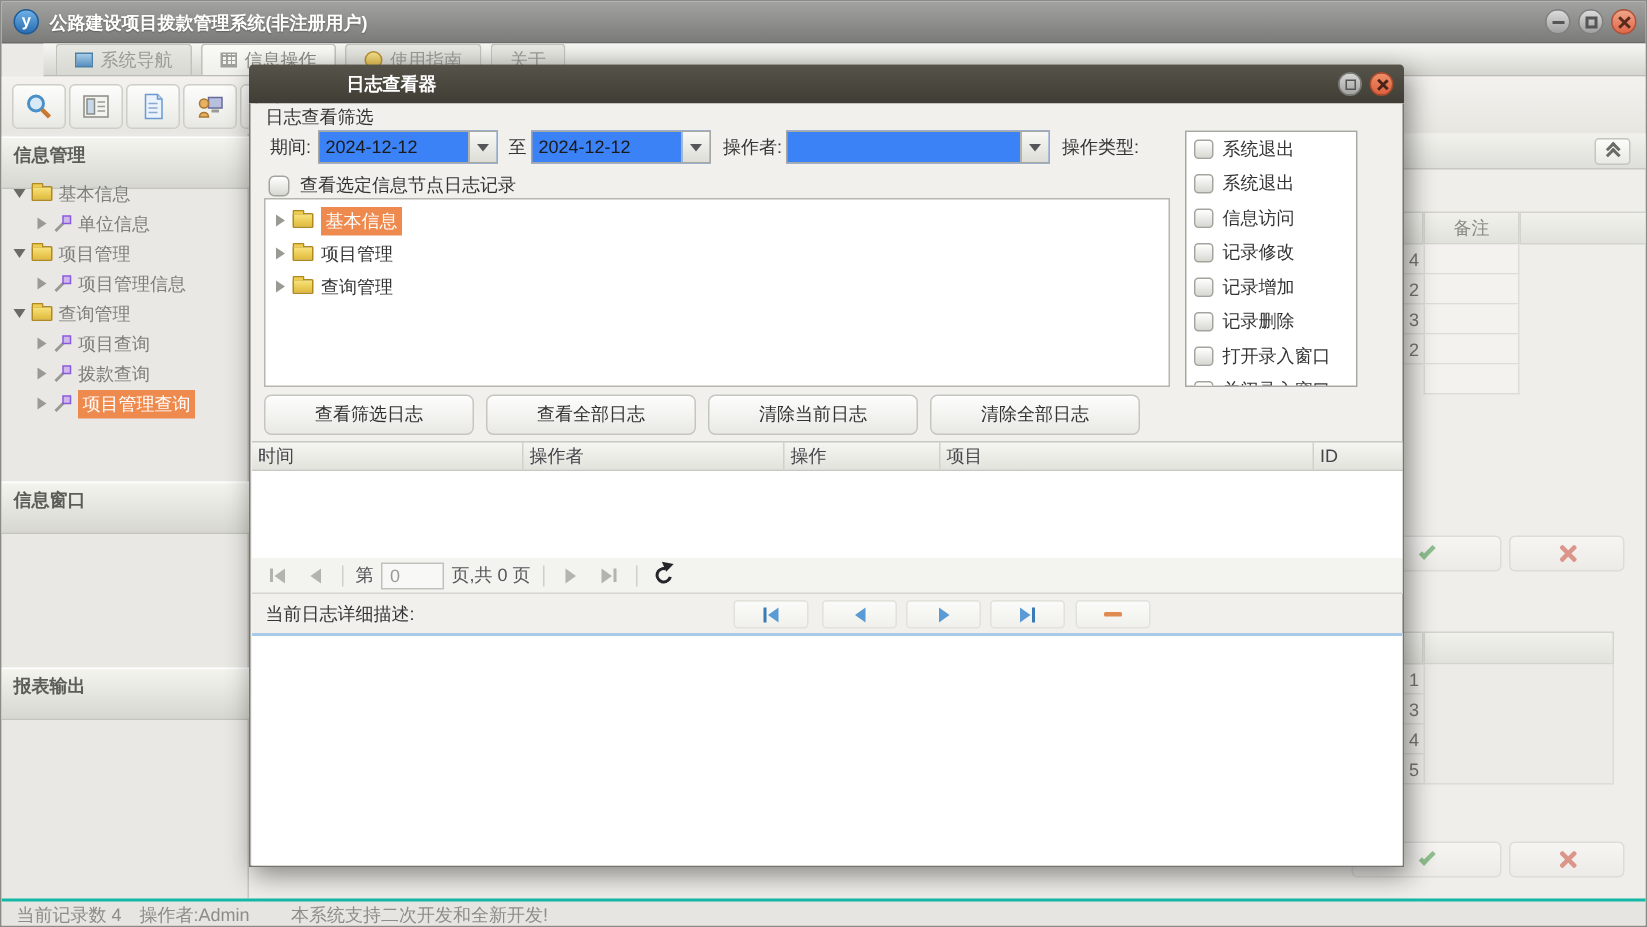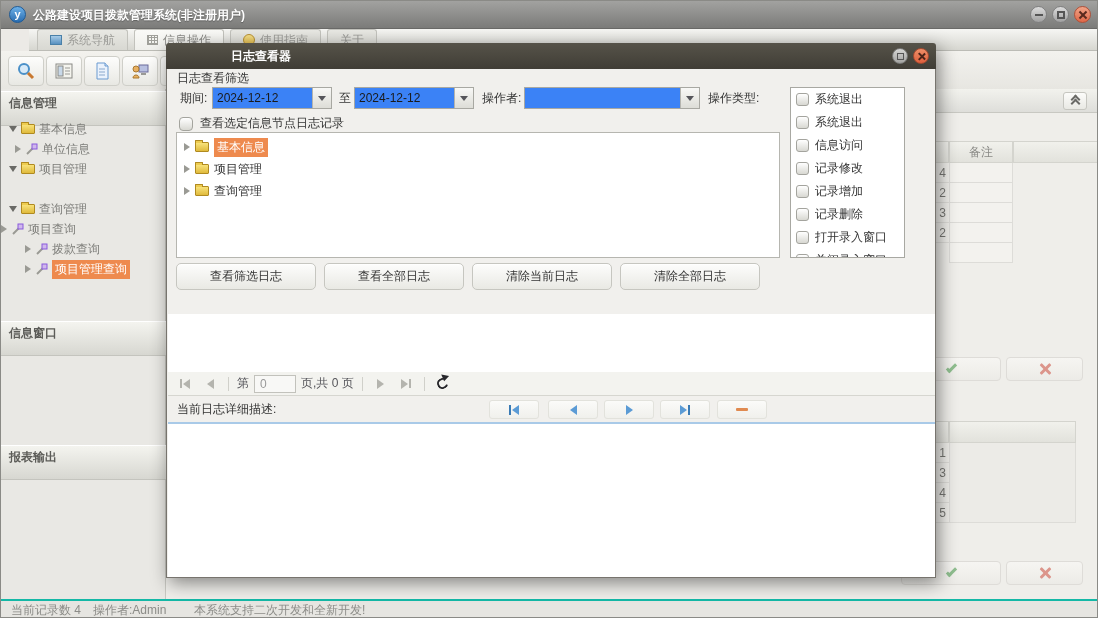--- a/index.html
+++ b/index.html
@@ -185,39 +185,47 @@
   </div>
 
   <div class="sidebar">
     <div class="panel-hd" style="top:2px">信息管理</div>
 
     <div class="trow" style="top:30px; padding-left:8px">
       <span class="tri-d"></span>
       <span class="folder"></span>
       <span class="tlabel">基本信息</span>
     </div>
-    <div class="trow" style="top:50px; padding-left:14px">
+    <div class="trow" style="top:50px; padding-left:24px">
       <span class="tri-r"></span>
       <svg width="13" height="13" viewBox="0 0 13 13">
           <line x1="2" y1="11" x2="8" y2="5" stroke="#9a9a94" stroke-width="2"></line>
           <rect x="7" y="1" width="5" height="5" fill="#d0b8ec" stroke="#8a5adc"></rect>
         </svg>
       <span class="tlabel">单位信息</span>
     </div>
     <div class="trow" style="top:70px; padding-left:8px">
       <span class="tri-d"></span>
       <span class="folder"></span>
       <span class="tlabel">项目管理</span>
     </div>
+    <div class="trow" style="top:90px; padding-left:24px">
+      <span class="tri-r"></span>
+      <svg width="13" height="13" viewBox="0 0 13 13">
+          <line x1="2" y1="11" x2="8" y2="5" stroke="#9a9a94" stroke-width="2"></line>
+          <rect x="7" y="1" width="5" height="5" fill="#d0b8ec" stroke="#8a5adc"></rect>
+        </svg>
+      <span class="tlabel">项目管理信息</span>
+    </div>
     <div class="trow" style="top:110px; padding-left:8px">
       <span class="tri-d"></span>
       <span class="folder"></span>
       <span class="tlabel">查询管理</span>
     </div>
-    <div class="trow" style="top:130px; ">
+    <div class="trow" style="top:130px; padding-left:24px">
       <span class="tri-r"></span>
       <svg width="13" height="13" viewBox="0 0 13 13">
           <line x1="2" y1="11" x2="8" y2="5" stroke="#9a9a94" stroke-width="2"></line>
           <rect x="7" y="1" width="5" height="5" fill="#d0b8ec" stroke="#8a5adc"></rect>
         </svg>
       <span class="tlabel">项目查询</span>
     </div>
     <div class="trow" style="top:170px; padding-left:24px">
       <span class="tri-r"></span>
       <svg width="13" height="13" viewBox="0 0 13 13">
@@ -379,20 +387,27 @@
           <span class="folder"></span>
           <span class="tlabel">查询管理</span>
         </div>
       </div>
 
       <div class="abtn" style="left:9px">查看筛选日志</div>
       <div class="abtn" style="left:157px">查看全部日志</div>
       <div class="abtn" style="left:453px">清除全部日志</div>
       <div class="abtn" style="left:305px">清除当前日志</div>
 
+      <div class="thead">
+        <div class="thcell" style="left:0;   width:181px">时间</div>
+        <div class="thcell" style="left:181px; width:174px">操作者</div>
+        <div class="thcell" style="left:355px; width:104px">操作</div>
+        <div class="thcell" style="left:459px; width:249px">项目</div>
+        <div class="thcell" style="left:708px; width:59px; border-right:none">ID</div>
+      </div>
       <div class="tbody"></div>
 
       <div class="pager">
         <span class="pgbtn">
             <span class="pbar"></span>
             <span class="ptri-l"></span>
           </span>
         <span class="pgbtn">
             <span class="ptri-l"></span>
           </span>

